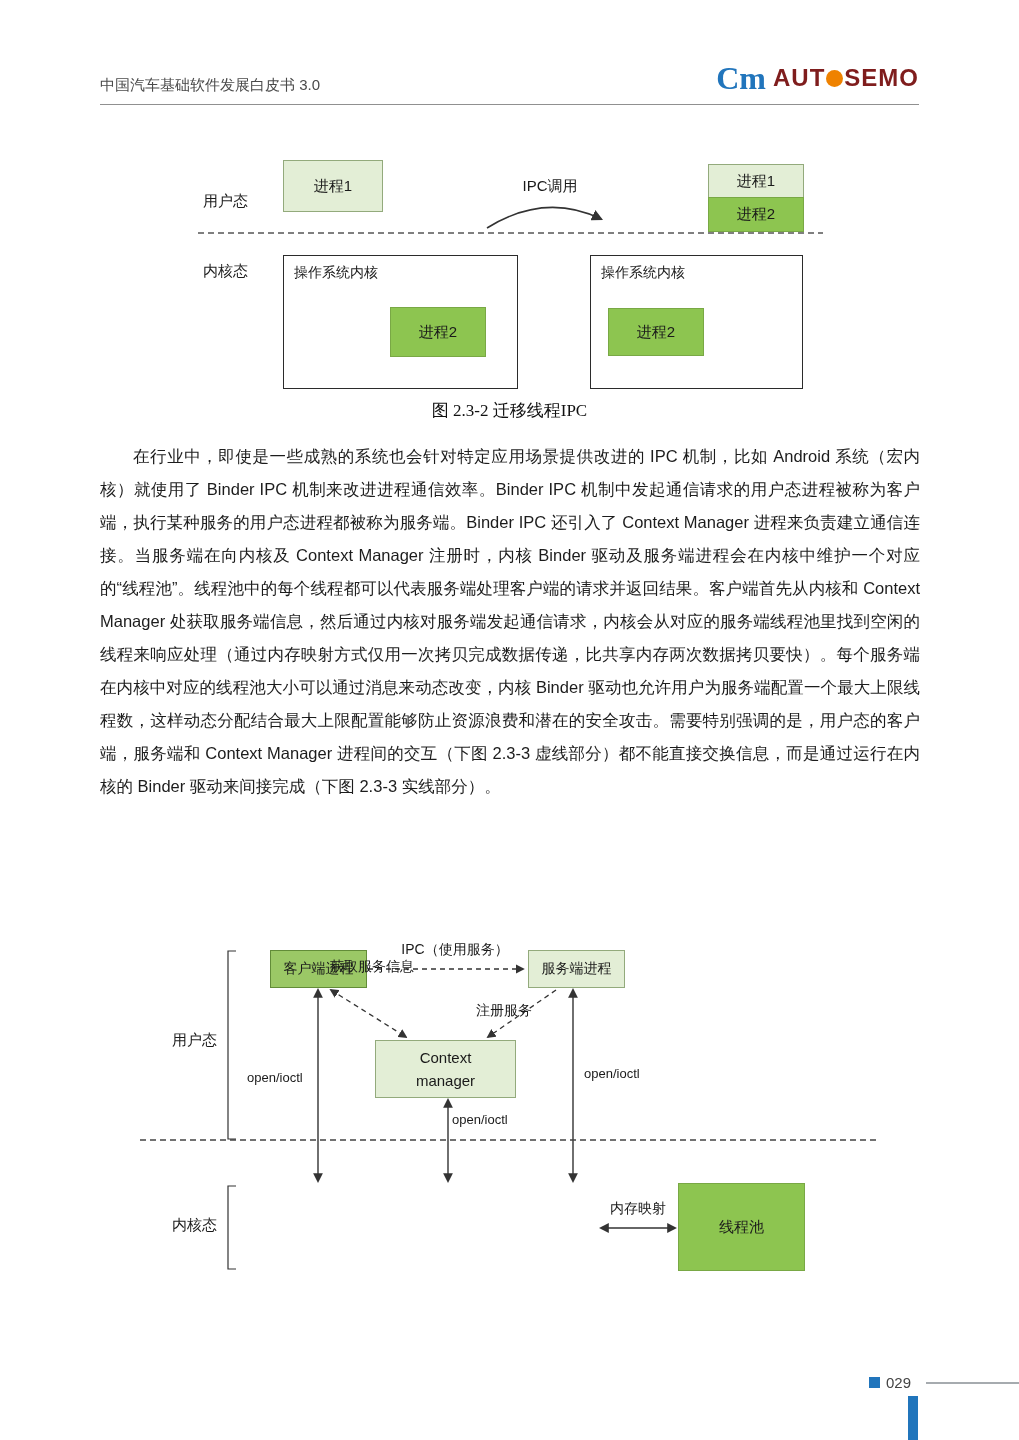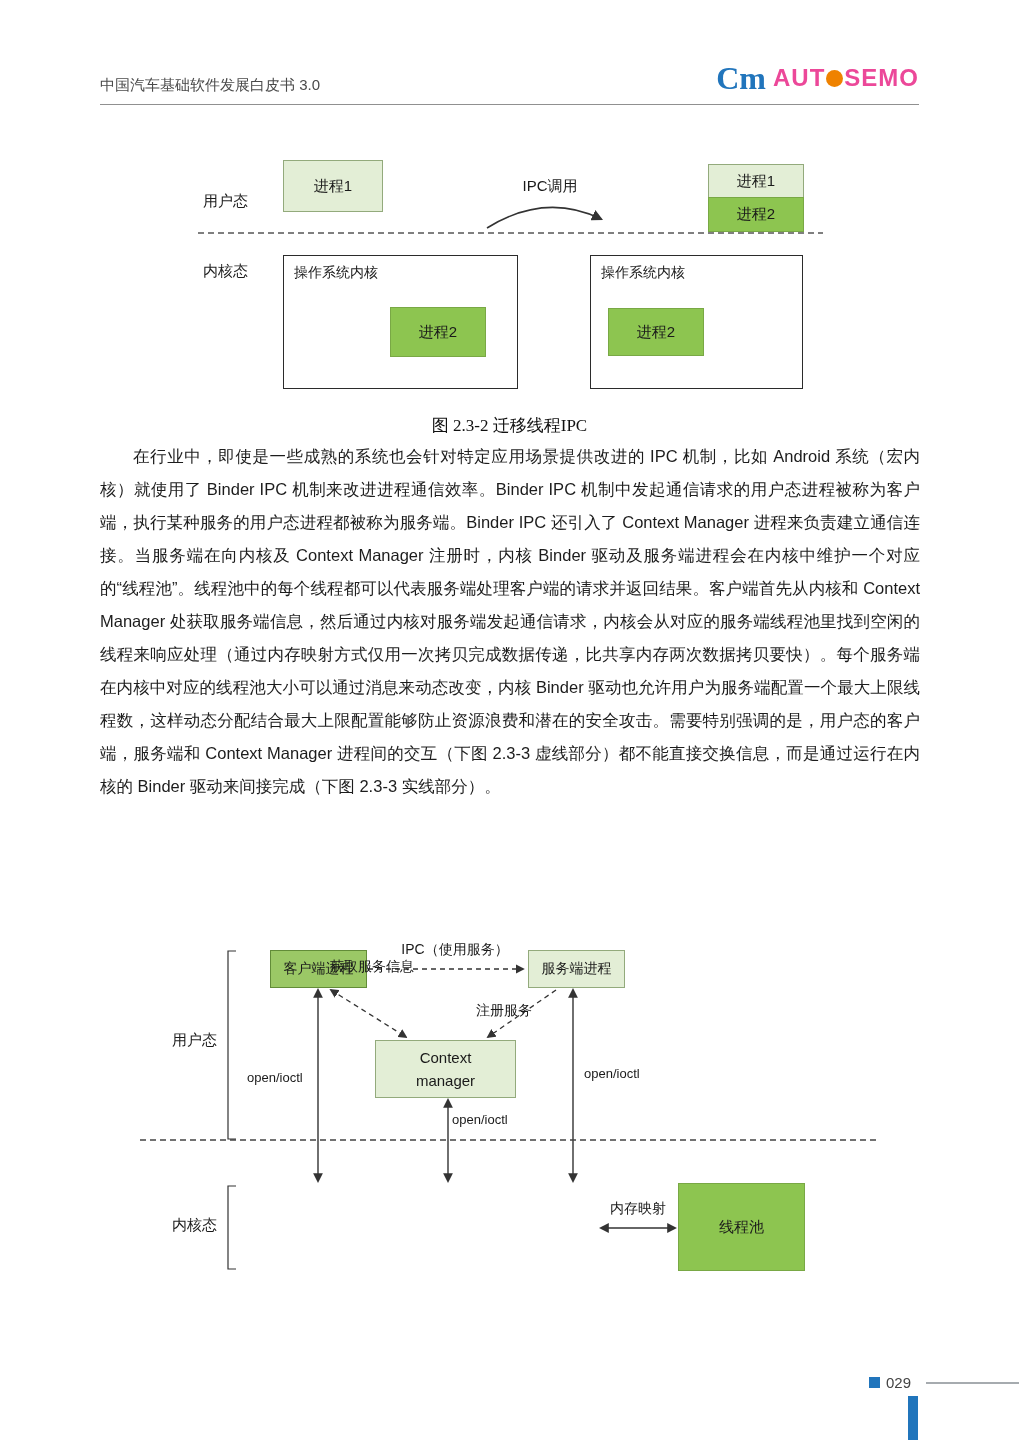--- a/index.html
+++ b/index.html
@@ -13,39 +13,39 @@
   .green  { background:#8dc550; border:1px solid #79a845; }
   .lgreen { background:#e3eed6; border:1px solid #93aa7c; }
   .outline{ background:#fff; border:1.5px solid #2b2b2b; }
   .lbl { position:absolute; font-size:15px; color:#1a1a1a; white-space:nowrap; }
   svg.overlay { position:absolute; left:0; top:0; width:1019px; height:1440px; pointer-events:none; }
 
   
   .header-title { left:100px; top:76px; font-size:15px; color:#4a4a4a; }
   .logo { right:100px; top:62px; display:flex; align-items:center; gap:7px; }
   .logo-mark { font-weight:bold; font-size:32px; color:#2175bc; font-family:"Liberation Serif","DejaVu Serif",serif; line-height:1; }
-  .logo-text { font-weight:bold; font-size:24px; color:#ec4899; letter-spacing:1px; display:flex; align-items:center; line-height:1; }
+  .logo-text { font-weight:bold; font-size:24px; color:#7f1d1d; letter-spacing:1px; display:flex; align-items:center; line-height:1; }
   .logo-o { width:17px; height:17px; border-radius:50%; background:#ef8200; display:inline-block; margin:0 1px; }
   .header-rule { left:100px; top:104px; width:819px; height:1px; background:#909090; }
 
   
   .f1-user   { left:203px; top:192px; }
   .f1-kernel { left:203px; top:262px; }
   .f1-p1l  { left:283px; top:160px; width:100px; height:52px; }
   .f1-ipc  { left:495px; top:177px; width:110px; text-align:center; }
   .f1-p1r  { left:708px; top:164px; width:96px; height:34px; }
   .f1-p2r  { left:708px; top:197px; width:96px; height:35px; }
   .f1-kboxl{ left:283px; top:255px; width:235px; height:134px; }
   .f1-kboxr{ left:590px; top:255px; width:213px; height:134px; }
   .f1-klbl { position:absolute; left:10px; top:8px; font-size:14px; }
   .f1-p2il { left:390px; top:307px; width:96px; height:50px; }
   .f1-p2ir { left:608px; top:308px; width:96px; height:48px; }
   .caption { position:absolute; left:0; width:1019px; text-align:center;
              font-family:"Liberation Serif","DejaVu Serif",serif; font-size:17px; color:#111; }
-  .cap1 { top:414px; }
+  .cap1 { top:399px; }
   .cap2 { top:1301px; }
 
   
   .bodytext { left:100px; top:440px; width:820px; font-size:16.5px; line-height:33px; text-align:justify; color:#1c1c1c; }
   .bodytext p { text-indent:2em; margin:0; }
 
   .watermark { left:130px; top:632px; font-size:108px; font-weight:bold; letter-spacing:8px;
                color:rgba(70,70,70,0.08); pointer-events:none; }
 
   

